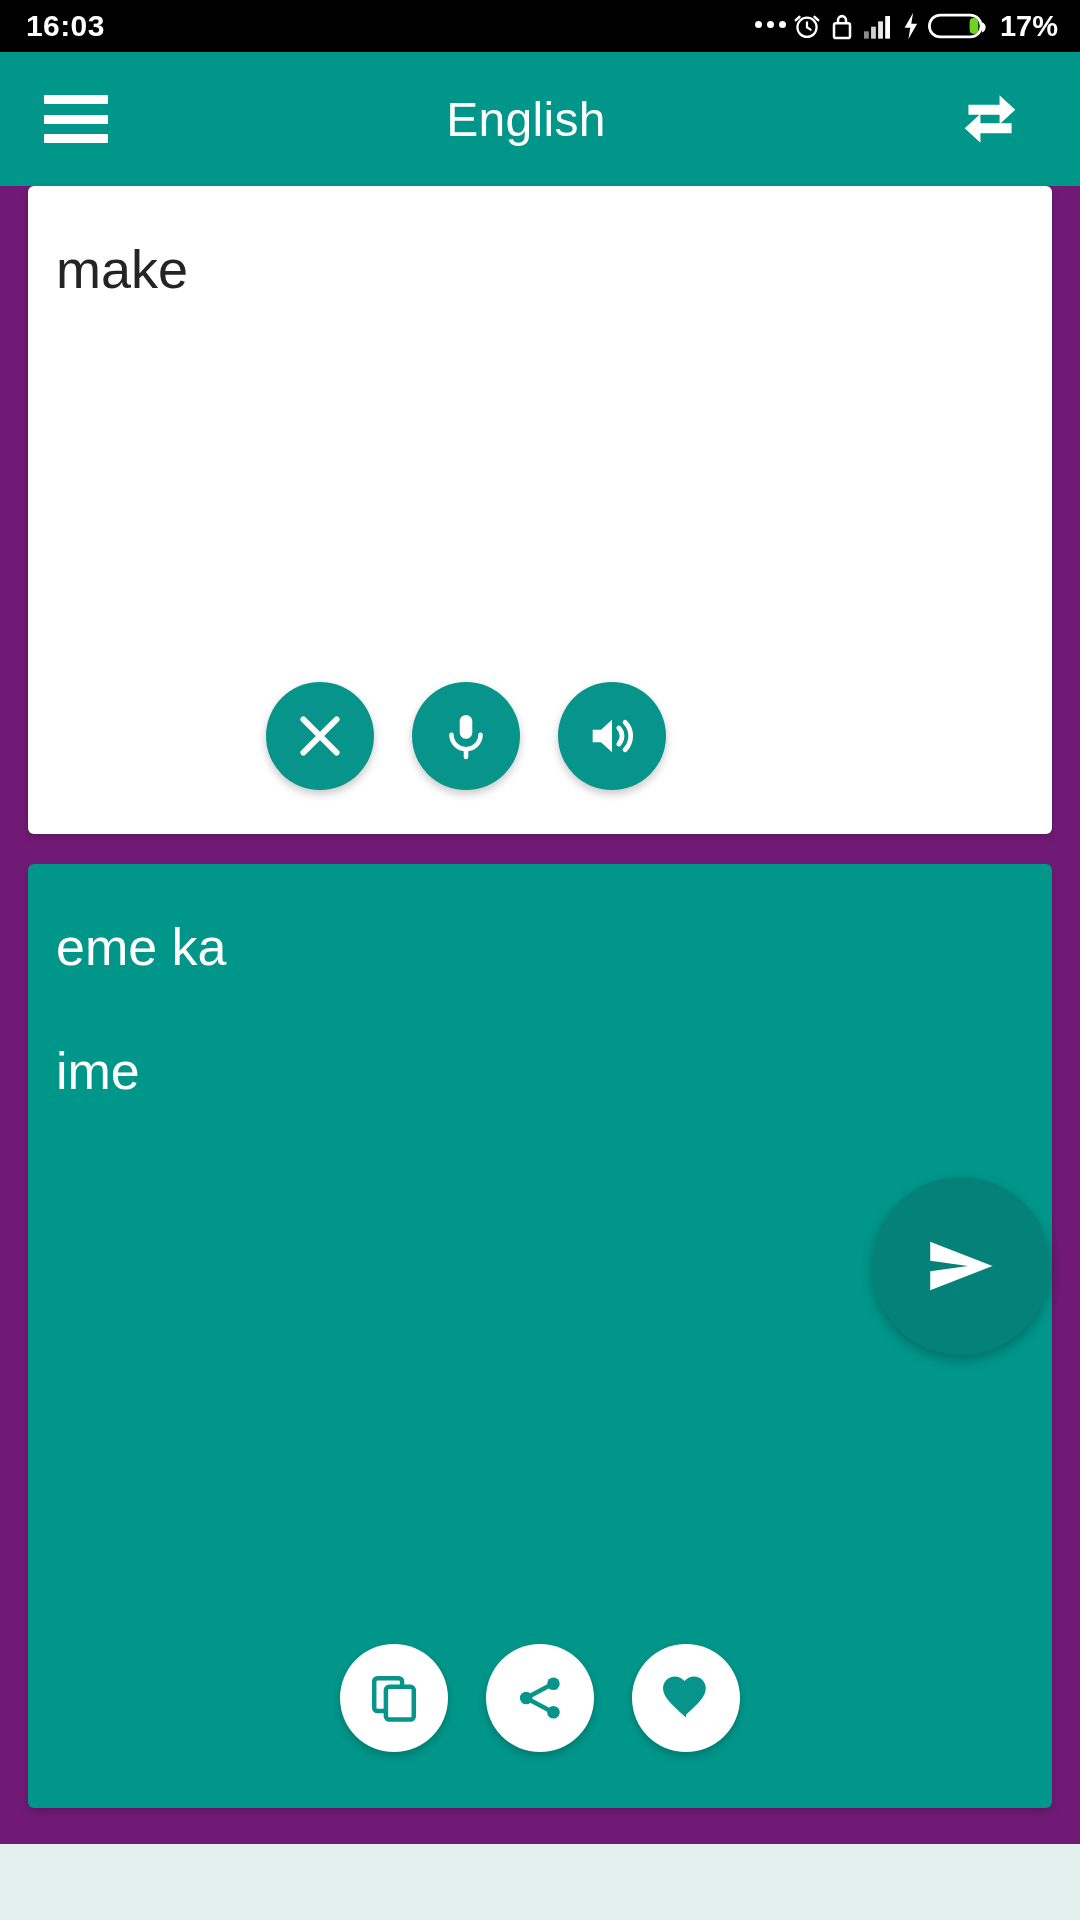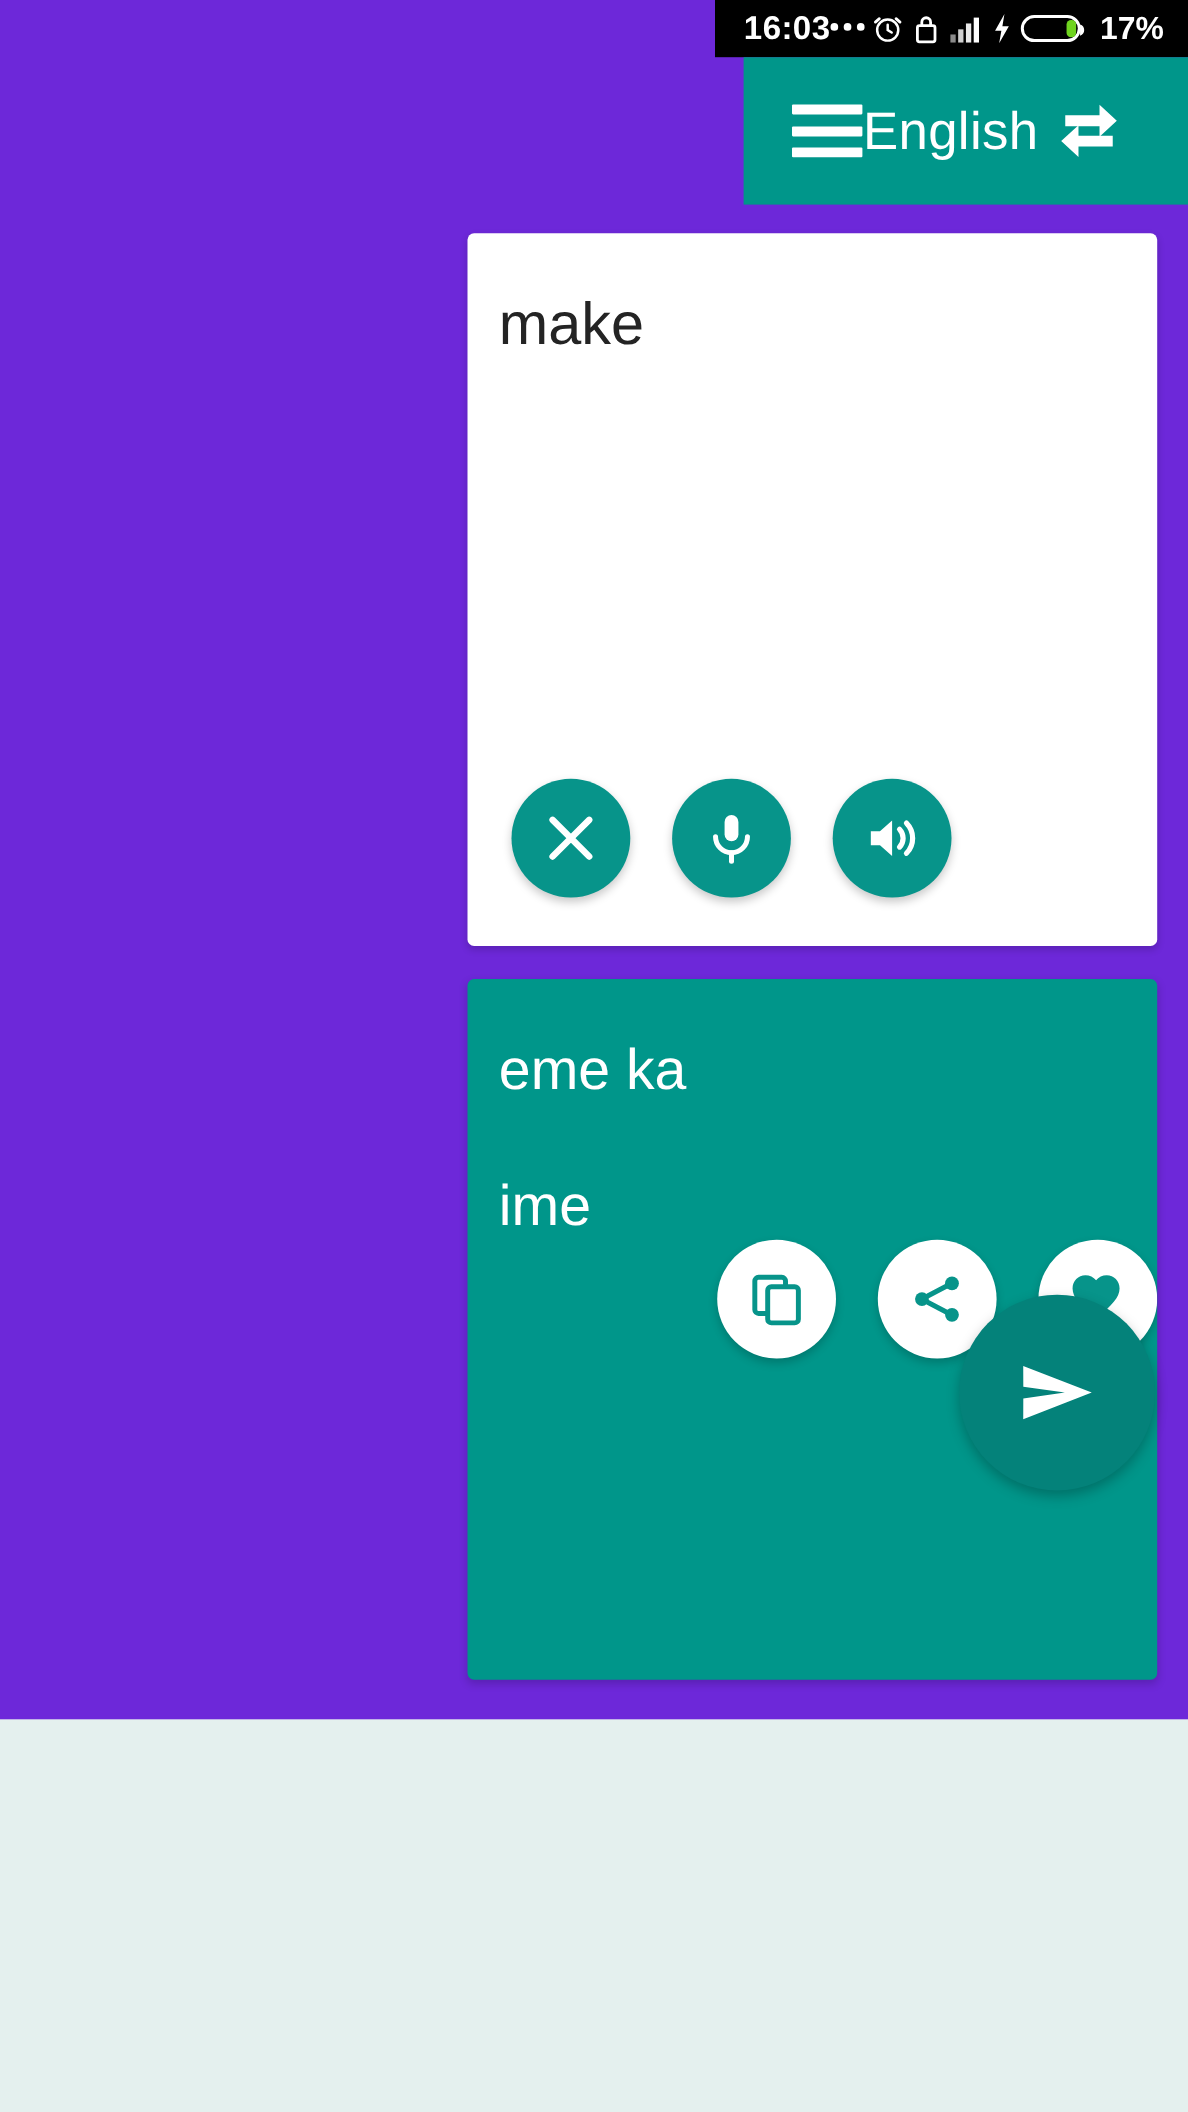--- a/index.html
+++ b/index.html
@@ -8,25 +8,24 @@
     width: 1080px;
     height: 1920px;
     background: #e4f0ee;
     font-family: "Liberation Sans", sans-serif;
     overflow: hidden;
   }
 
   .screen {
     position: relative;
     width: 1080px;
-    height: 1563px;
-    background: #6d28d9;
-    display: flex;
-    flex-direction: column;
-    align-items: flex-end;
+    height: 1844px;
+    background: #701a75;
+    display: flex;
+    flex-direction: column;
   }
 
   
   .status-bar {
     height: 52px;
     background: #000000;
     display: flex;
     align-items: center;
     padding: 0 22px 0 26px;
     flex: 0 0 auto;
@@ -117,21 +116,20 @@
     padding: 0 28px;
     display: flex;
     flex-direction: column;
   }
 
   
   .source-card {
     position: relative;
     background: #ffffff;
     border-radius: 6px;
-    margin-top: 26px;
     height: 648px;
     flex: 0 0 auto;
     box-shadow: 0 3px 7px rgba(0,0,0,0.16);
     display: flex;
     flex-direction: column;
   }
   .source-text {
     color: #242424;
     font-size: 54px;
     padding: 50px 28px 0 28px;
@@ -184,21 +182,21 @@
 
   
   .target-card {
     background: #00968a;
     border-radius: 6px;
     margin-top: 30px;
     margin-bottom: 36px;
     flex: 1 1 auto;
     box-shadow: 0 3px 8px rgba(0,0,0,0.18);
     display: flex;
-    flex-direction: row;
+    flex-direction: column;
     overflow: hidden;
   }
   .target-body {
     flex: 1 1 auto;
     padding: 52px 28px 0 28px;
   }
   .target-line {
     color: #ffffff;
     font-size: 52px;
     line-height: 1.2;

